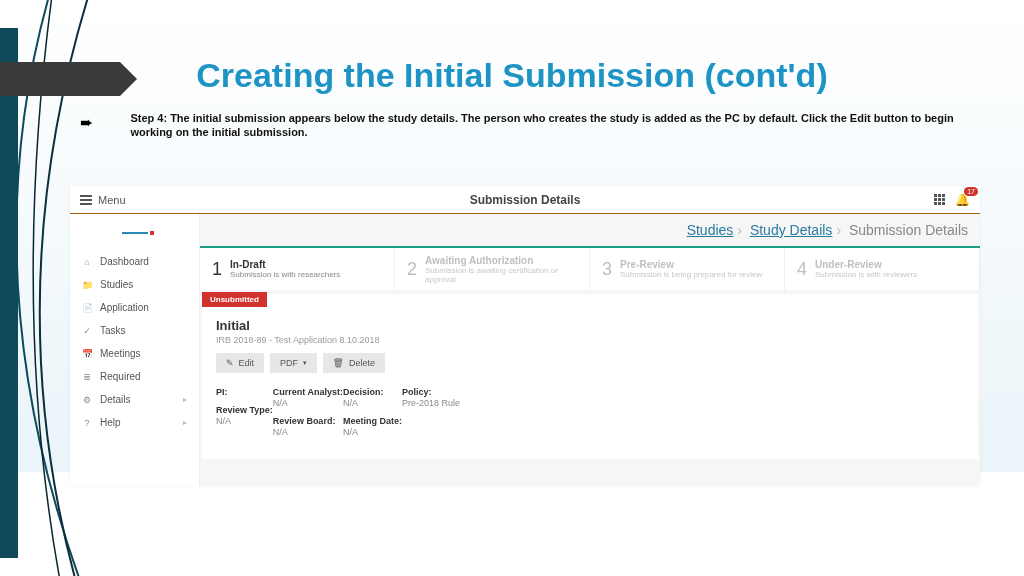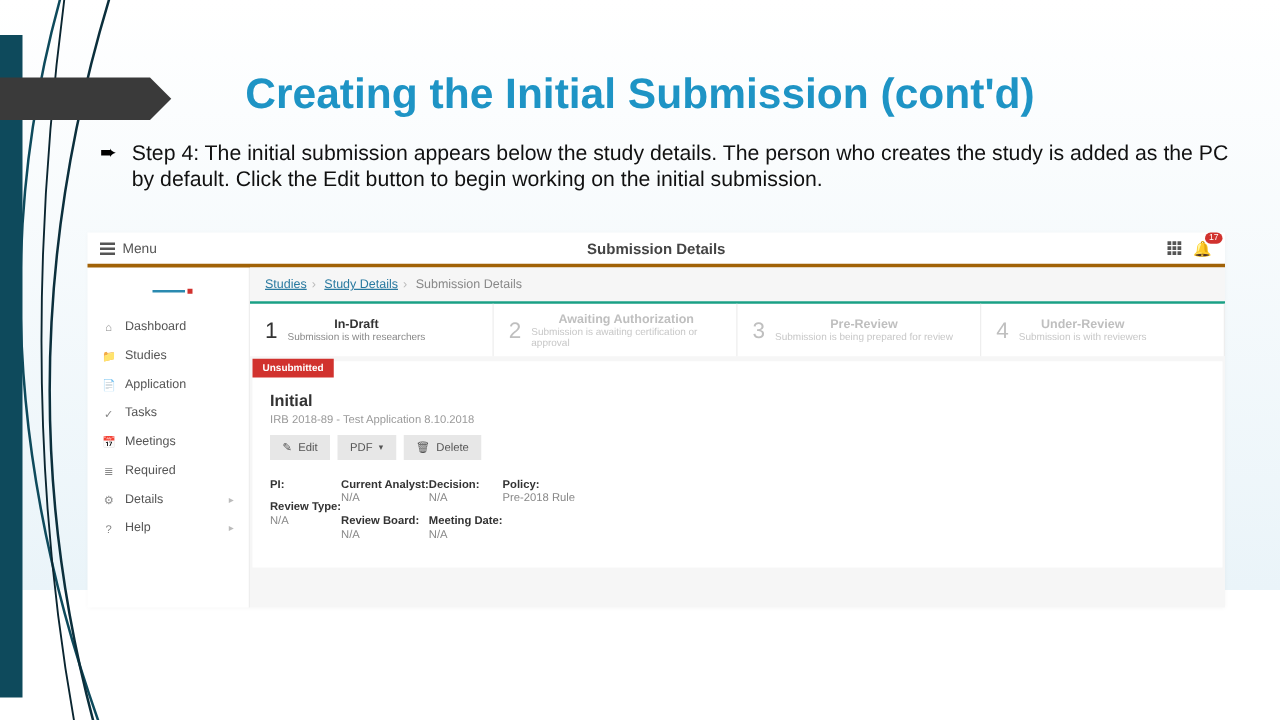--- a/index.html
+++ b/index.html
@@ -27,30 +27,30 @@
     border-bottom: 17px solid transparent;
   }
 
   .title {
     position: absolute; left: 0; right: 0; top: 56px; text-align: center;
     font-size: 34px; font-weight: 700; color: #1e94c5; z-index: 3;
     font-family: "Trebuchet MS", "Segoe UI", sans-serif;
   }
   .bullet-row { position: absolute; left: 80px; right: 30px; top: 112px; z-index: 3; display: flex; gap: 12px; }
   .bullet-icon { font-size: 16px; line-height: 22px; }
-  .bullet-text { font-size: 17px; font-weight: 400; color: #111; line-height: 1.25; }
+  .bullet-text { font-size: 11px; font-weight: 700; color: #111; line-height: 1.25; margin-left: 25px; }
 
   
   .app {
     position: absolute; left: 70px; top: 186px; width: 910px; height: 300px;
     background: #fff; z-index: 3;
     box-shadow: 0 0 4px rgba(0,0,0,0.05);
   }
   .app .topbar {
-    height: 28px; border-bottom: 3px solid #a16207;
+    height: 28px; border-bottom: 1px solid #a16207;
     display: flex; align-items: center; padding: 0 10px; font-size: 11px; color: #555;
     position: relative;
   }
   .app .topbar .menu-btn { display: flex; align-items: center; gap: 6px; }
   .ham { display: inline-block; width: 12px; height: 10px; position: relative; }
   .ham::before, .ham::after, .ham span {
     content: ""; position: absolute; left: 0; right: 0; height: 2px; background: #555;
   }
   .ham::before { top: 0; } .ham span { top: 4px; } .ham::after { top: 8px; }
   .app .topbar .center { position: absolute; left: 0; right: 0; text-align: center; font-weight: 700; color: #444; font-size: 12px; pointer-events: none; }
@@ -66,29 +66,29 @@
     font-size: 10px; color: #555;
   }
   .brand { height: 18px; display:flex; justify-content:center; align-items:center; margin-bottom:8px; }
   .brand .bline { width: 26px; height: 2px; background:#2a8ab0; position:relative; }
   .brand .bline::after{content:"";position:absolute;right:-6px;top:-1px;width:4px;height:4px;background:#d1322e;}
   .nav-item { display:flex; align-items:center; gap:8px; padding:6px 12px; color:#555; }
   .nav-item .ico { width:10px; text-align:center; color:#888; font-size:9px; }
   .nav-item .chev { margin-left:auto; color:#bbb; font-size:8px; }
 
   .main { flex:1; background:#f6f6f6; position:relative; }
-  .crumbs { font-size:10px; padding:8px 12px; color:#888; }
+  .crumbs { font-size:14px; padding:8px 12px; color:#888;text-align:right; }
   .crumbs .lnk { color:#2a7aa0; text-decoration:underline; }
   .crumbs .sep { margin:0 4px; color:#bbb; }
 
   .steps { display:flex; background:#fff; border-top:2px solid #1aa085; height:44px; }
   .step { flex:1; display:flex; align-items:center; gap:8px; padding:0 12px; border-right:1px solid #eee; }
   .step .num { font-size:18px; color:#bfbfbf; font-weight:300; }
   .step.active .num { color:#333; }
-  .step .txt .t1 { font-size:10px; font-weight:700; color:#bfbfbf;text-align:center; }
+  .step .txt .t1 { font-size:10px; font-weight:700; color:#bfbfbf; }
   .step.active .txt .t1 { color:#333; }
   .step .txt .t2 { font-size:8px; color:#c7c7c7; }
   .step.active .txt .t2 { color:#888; }
 
   .card { margin:4px 2px 0 2px; background:#fff; padding:10px 14px 14px 14px; position:relative; }
   .tag { position:absolute; left:0; top:-2px; background:#d1322e; color:#fff; font-size:8px; font-weight:700; padding:3px 8px; }
   .sub-title { font-size:13px; font-weight:700; color:#333; margin-top:14px; }
   .sub-sub { font-size:9px; color:#9a9a9a; margin-top:2px; }
   .btn-row { display:flex; gap:6px; margin-top:8px; }
   .btn { background:#e7e7e7; color:#555; font-size:9px; padding:5px 10px; display:flex; align-items:center; gap:5px; border:none; }

